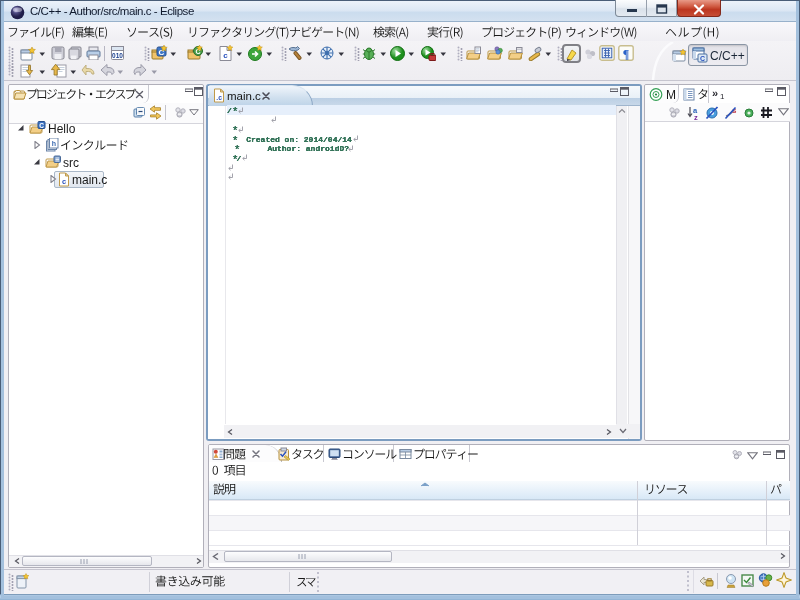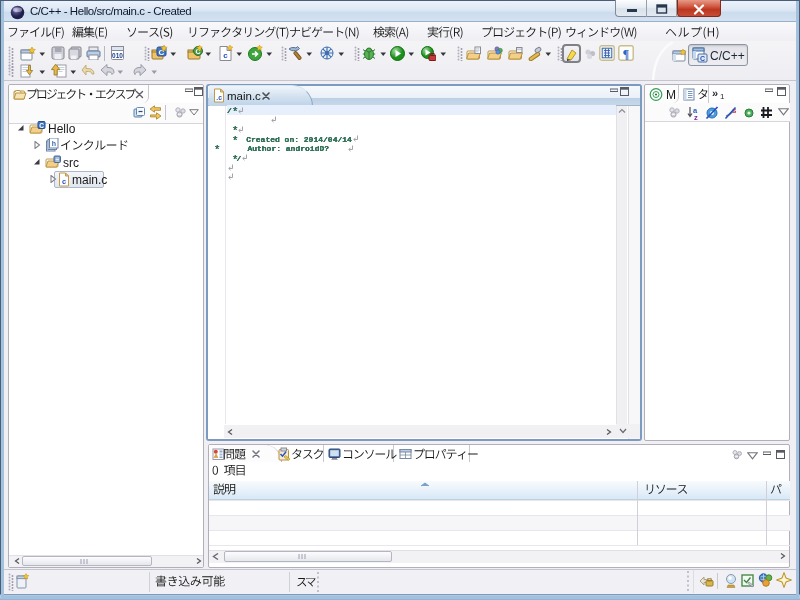--- a/index.html
+++ b/index.html
@@ -14,21 +14,21 @@
       <defs>
         <radialGradient id="ec" cx="38%" cy="32%">
           <stop offset="0%" stop-color="#aeace0"></stop>
           <stop offset="50%" stop-color="#4a477e"></stop>
           <stop offset="100%" stop-color="#201e4a"></stop>
         </radialGradient>
       </defs>
       <circle cx="7.5" cy="7.5" r="6.8" fill="url(#ec)"></circle>
       <ellipse cx="7.5" cy="4.8" rx="4.6" ry="2.3" fill="#ffffff" opacity="0.4"></ellipse>
     </svg>
-<div style="position:absolute;left:30px;top:5px;width:400px;height:15px;font-size:11.5px;letter-spacing:-0.45px;color:#101a2e;">C/C++ - Hello/src/main.c - Created</div>
+<div style="position:absolute;left:30px;top:5px;width:400px;height:15px;font-size:11.5px;letter-spacing:-0.45px;color:#101a2e;">C/C++ - Author/src/main.c - Eclipse</div>
 <div style="position:absolute;left:615px;top:0px;width:106px;height:17px;background:linear-gradient(#fbfcfd,#e9eef4 45%,#d9e1ea 55%,#e4eaf1);border:1px solid #7e8a98;border-top:none;border-radius:0 0 4px 4px;"></div>
 <div style="position:absolute;left:646px;top:0px;width:1px;height:17px;background:#96a0ac;"></div>
 <div style="position:absolute;left:676px;top:0px;width:1px;height:17px;background:#96a0ac;"></div>
 <div style="position:absolute;left:677px;top:0px;width:44px;height:17px;background:linear-gradient(#e89a88,#d05a42 40%,#bc3620 60%,#c64e36);border:1px solid #84281a;border-top:none;border-radius:0 0 4px 4px;"></div>
 <svg style="position:absolute;left:624px;top:8px" width="16" height="5" viewBox="0 0 16 5">
       <rect x="3" y="1" width="10" height="3" fill="#26374e"></rect>
     </svg>
 <svg style="position:absolute;left:654px;top:4px" width="16" height="10" viewBox="0 0 16 10">
       <rect x="3" y="1" width="9.5" height="8" fill="none" stroke="#26374e" stroke-width="1.4"></rect>
       <rect x="3" y="1" width="9.5" height="2.6" fill="#26374e"></rect>
@@ -509,21 +509,21 @@
 <svg style="position:absolute;left:618px;top:108px" width="8" height="6" viewBox="0 0 8 6">
       <path d="M1 4.5 L4 1.5 L7 4.5" fill="none" stroke="#8a8a92" stroke-width="1.1"></path>
     </svg>
 <div style="position:absolute;left:628px;top:106px;width:12px;height:333px;background:#f7f7f9;border-left:1px solid #e2e2e6;"></div>
 <svg style="position:absolute;left:618px;top:112px;opacity:0" width="8" height="6" viewBox="0 0 8 6">
       <path d="M1 1.5 L4 4.5 L7 1.5" fill="none" stroke="#9a9aa2" stroke-width="1"></path>
     </svg>
 <div class="code" style="position:absolute;left:227px;top:105.0px;width:380px;height:10px">/<span style="display:inline-block;width:4.8px;font-size:11.5px;transform:translateY(1.8px);font-weight:normal">*</span></div>
 <div class="code" style="position:absolute;left:227px;top:124.0px;width:380px;height:10px"> <span style="display:inline-block;width:4.8px;font-size:11.5px;transform:translateY(1.8px);font-weight:normal">*</span></div>
 <div class="code" style="position:absolute;left:227px;top:133.5px;width:380px;height:10px"> <span style="display:inline-block;width:4.8px;font-size:11.5px;transform:translateY(1.8px);font-weight:normal">*</span>  Created on: 2014/04/14</div>
-<div class="code" style="position:absolute;left:209px;top:143.0px;width:380px;height:10px"> <span style="display:inline-block;width:4.8px;font-size:11.5px;transform:translateY(1.8px);font-weight:normal">*</span>      Author: androidD?</div>
+<div class="code" style="position:absolute;left:229px;top:143.0px;width:380px;height:10px"> <span style="display:inline-block;width:4.8px;font-size:11.5px;transform:translateY(1.8px);font-weight:normal">*</span>      Author: androidD?</div>
 <div class="code" style="position:absolute;left:227px;top:152.5px;width:380px;height:10px"> <span style="display:inline-block;width:4.8px;font-size:11.5px;transform:translateY(1.8px);font-weight:normal">*</span>/</div>
 <div class="code" style="position:absolute;left:227px;top:162.0px;width:380px;height:10px"></div>
 <div class="code" style="position:absolute;left:227px;top:171.5px;width:380px;height:10px"></div>
 <svg style="position:absolute;left:237.6px;top:106.5px" width="6" height="7" viewBox="0 0 6 7">
       <path d="M4.5 0.5 V4.5 H1 M2.5 2.8 L0.8 4.5 L2.5 6.2" stroke="#9a9aa4" stroke-width="0.9" fill="none"></path>
     </svg>
 <svg style="position:absolute;left:271.2px;top:116.0px" width="6" height="7" viewBox="0 0 6 7">
       <path d="M4.5 0.5 V4.5 H1 M2.5 2.8 L0.8 4.5 L2.5 6.2" stroke="#9a9aa4" stroke-width="0.9" fill="none"></path>
     </svg>
 <svg style="position:absolute;left:237.6px;top:125.5px" width="6" height="7" viewBox="0 0 6 7">

